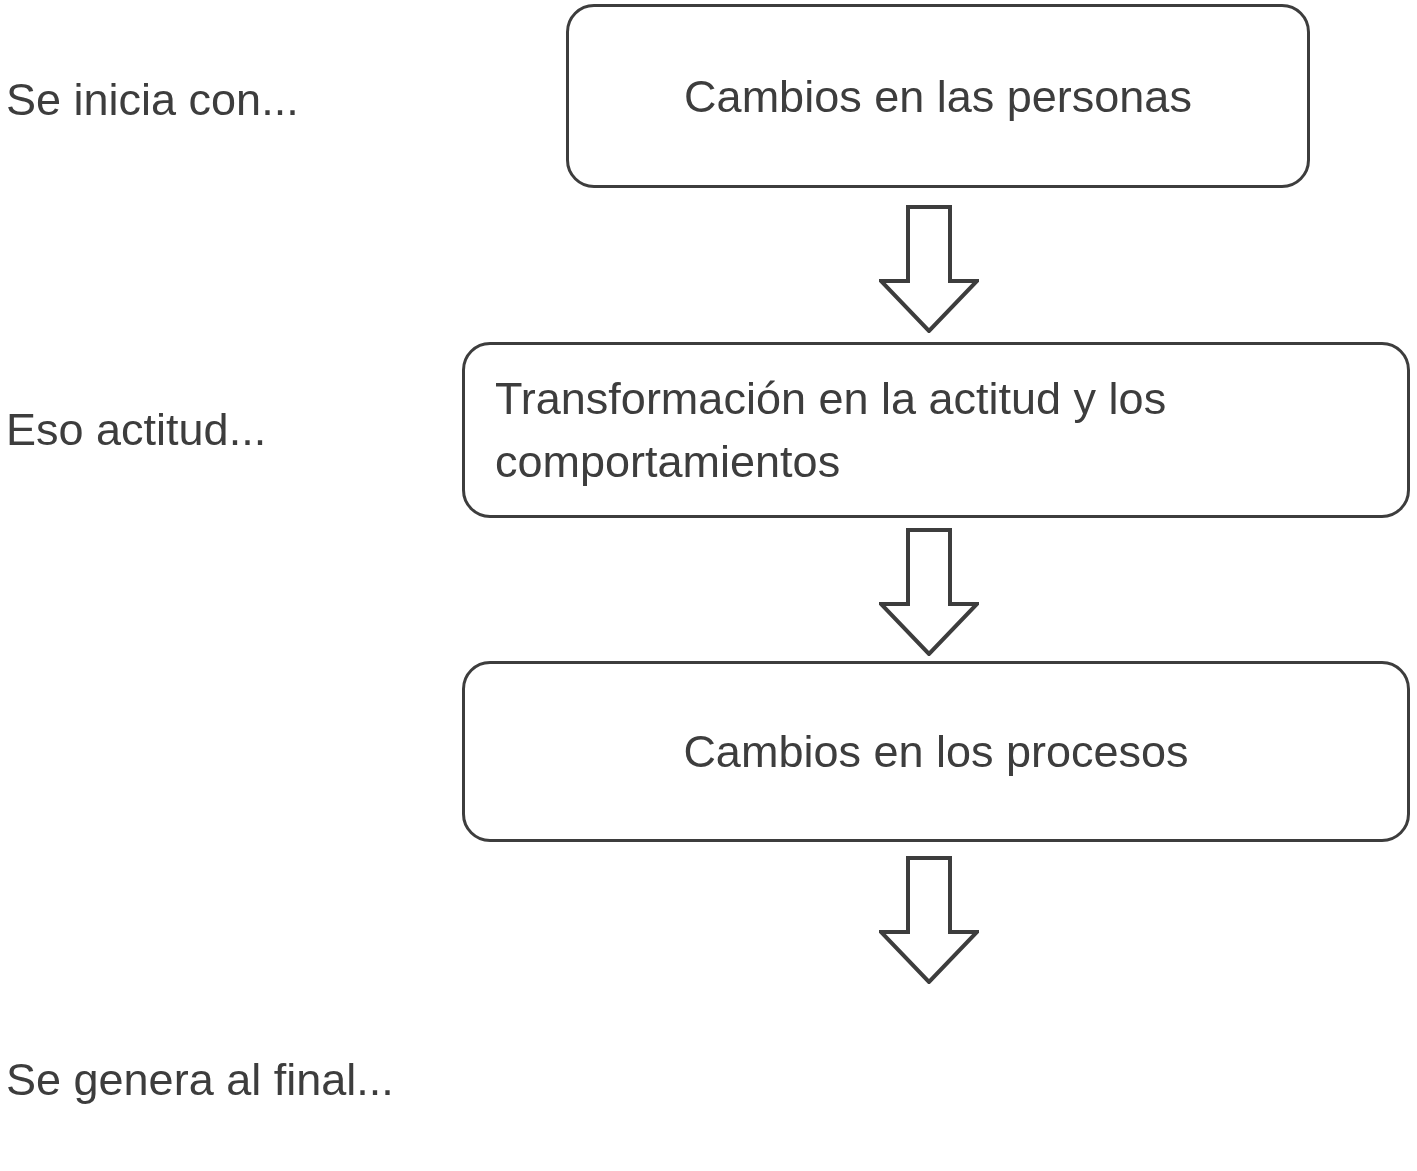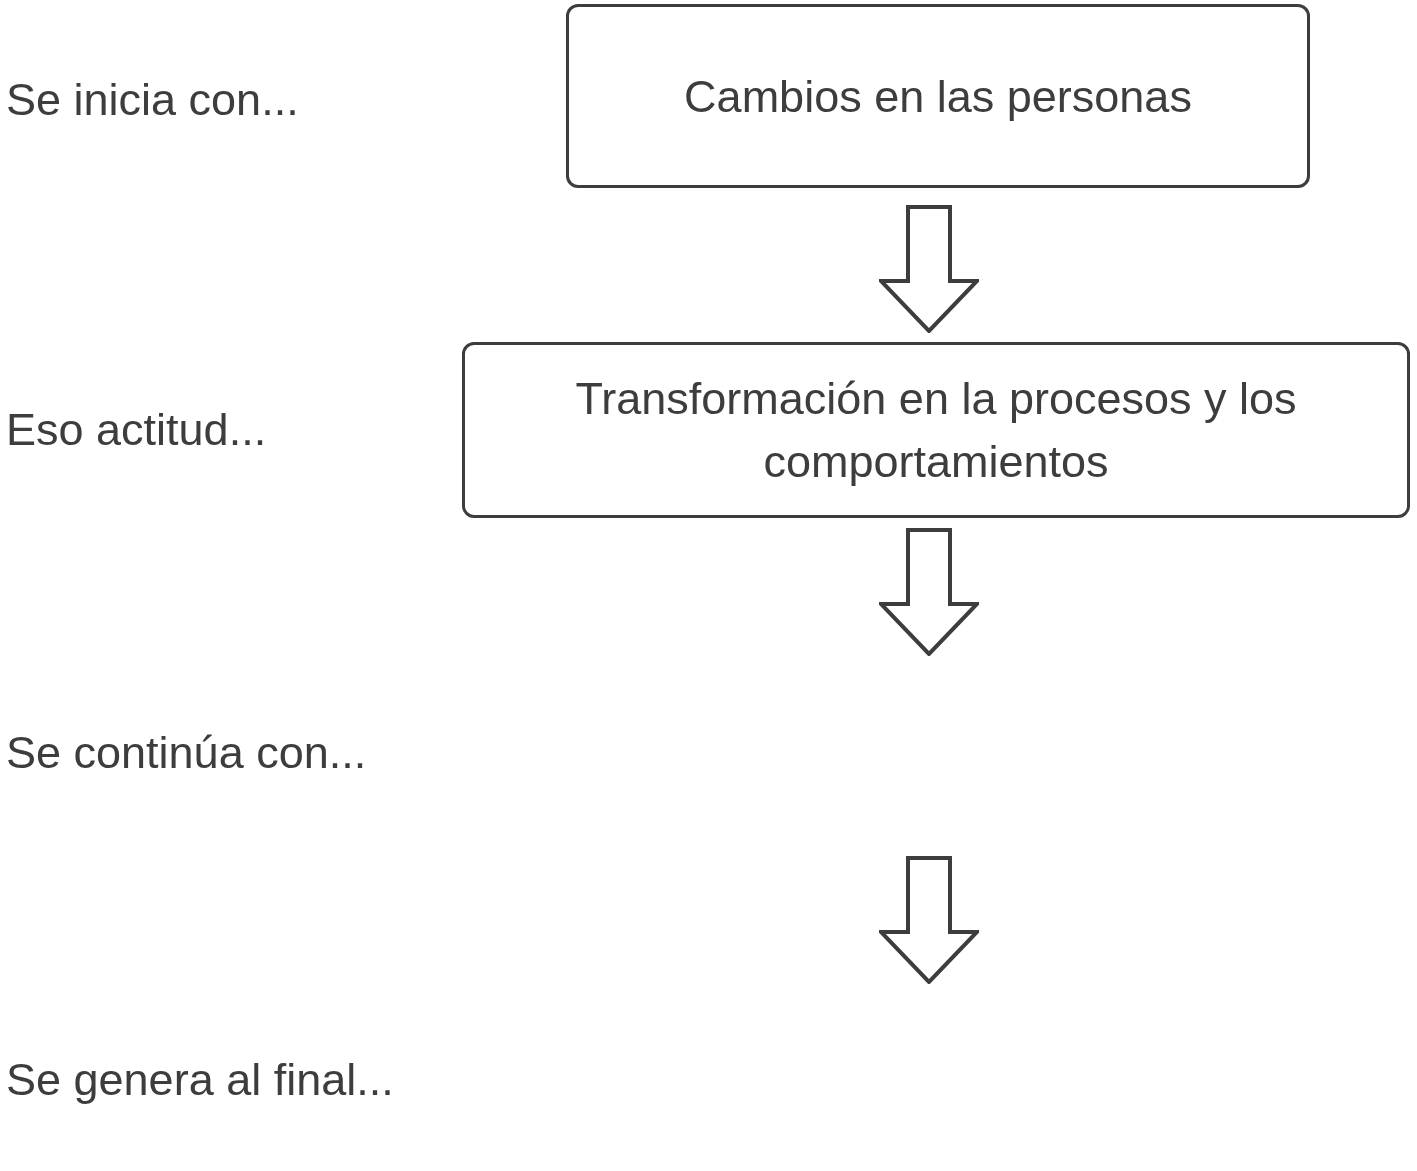--- a/index.html
+++ b/index.html
@@ -26,26 +26,25 @@
     transform:translateY(-50%);
     font-size:45px;
     line-height:1.2;
     color:var(--ink);
     white-space:nowrap;
   }
   .flow-box{
     position:absolute;
     box-sizing:border-box;
     border:3px solid var(--ink);
-    border-radius:12px;
+    border-radius:28px;
     background:var(--bg);
     display:flex;
     align-items:center;
     justify-content:center;
-    text-align:center;
     padding:0 30px;
   }
   .flow-box .box-text{
     font-size:45px;
     line-height:1.4;
     color:var(--ink);
   }
   .down-arrow{
     position:absolute;
     width:100px;
@@ -79,28 +78,30 @@
   <div class="flow-box box-1">
     <span class="box-text">Cambios en las personas</span>
   </div>
 
   <svg class="down-arrow arrow-1" viewBox="0 0 100 128" aria-hidden="true">
     <polygon points="29,2 71,2 71,76 98,76 50,126 2,76 29,76"></polygon>
   </svg>
 
   <div class="stage-label label-2">Eso actitud...</div>
   <div class="flow-box box-2">
-    <span class="box-text">Transformación en la procesos y los comportamientos</span>
+    <span class="box-text">Transformación en la actitud y los comportamientos</span>
   </div>
 
   <svg class="down-arrow arrow-2" viewBox="0 0 100 128" aria-hidden="true">
     <polygon points="29,2 71,2 71,76 98,76 50,126 2,76 29,76"></polygon>
   </svg>
 
-  <div class="stage-label label-3">Se continúa con...</div>
+  <div class="flow-box box-3">
+    <span class="box-text">Cambios en los procesos</span>
+  </div>
 
   <svg class="down-arrow arrow-3" viewBox="0 0 100 128" aria-hidden="true">
     <polygon points="29,2 71,2 71,76 98,76 50,126 2,76 29,76"></polygon>
   </svg>
 
   <div class="stage-label label-4">Se genera al final...</div>
 
 </div>
 
 </body></html>

